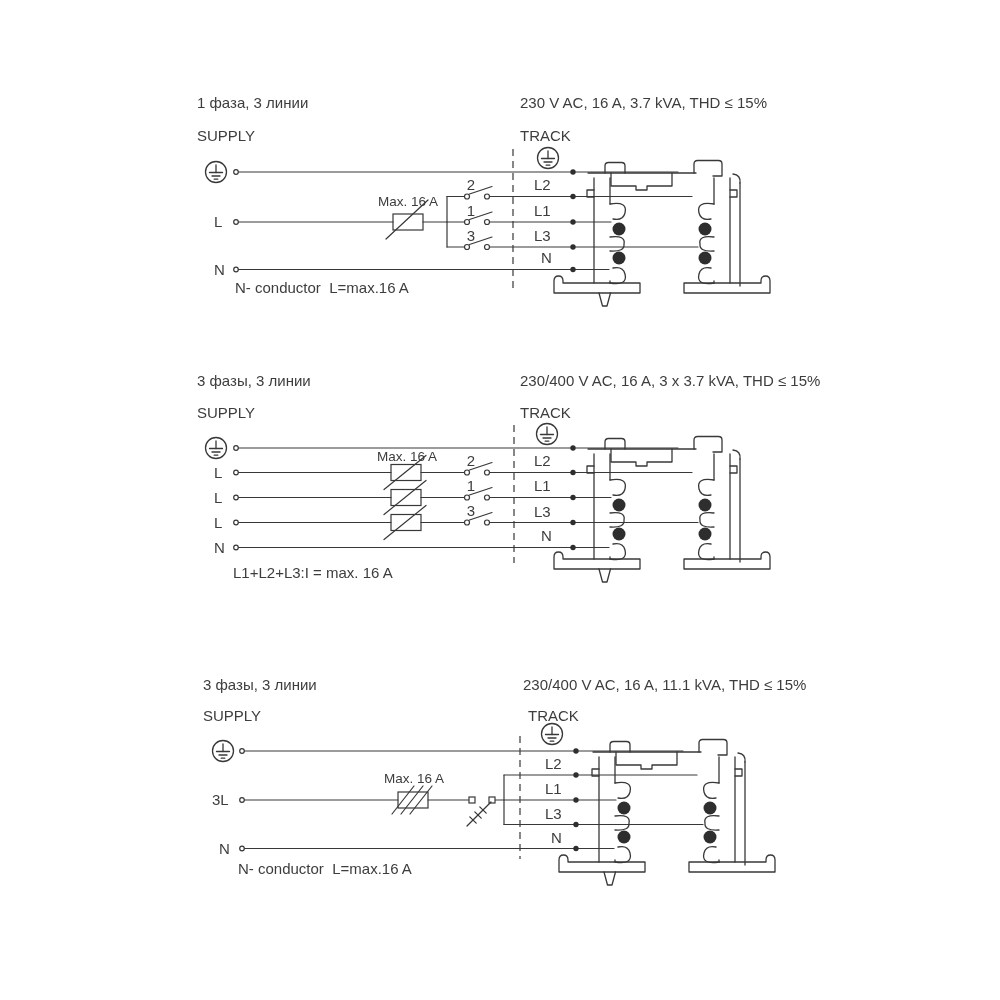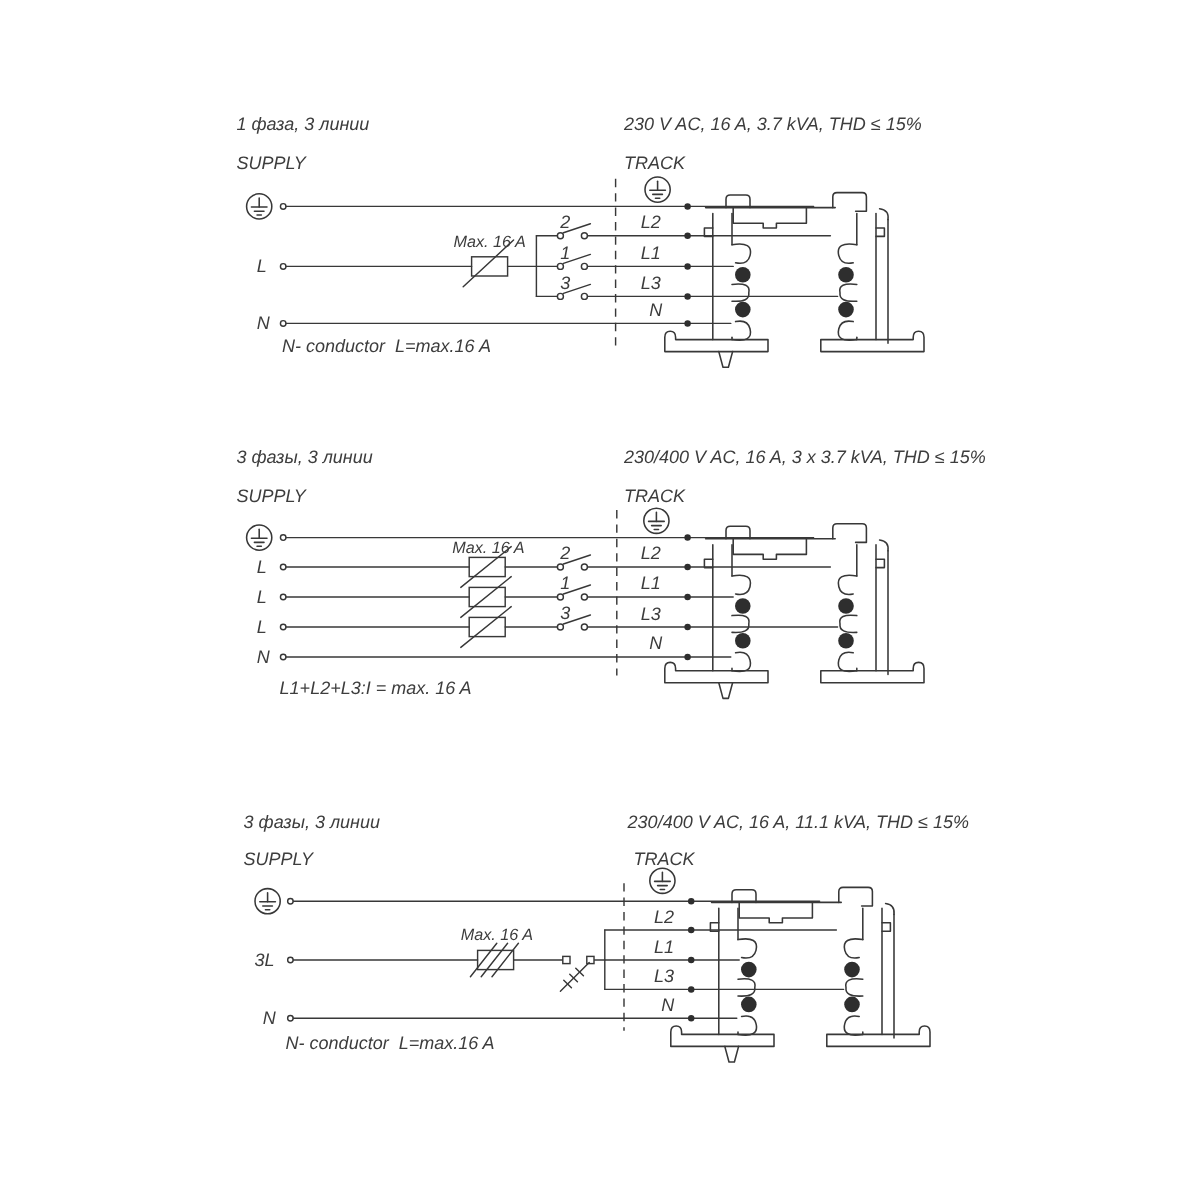--- a/index.html
+++ b/index.html
@@ -1,18 +1,18 @@
 <!DOCTYPE html>
 <html><head>
 <meta charset="utf-8">
 <style>
   html,body{margin:0;padding:0;background:#ffffff;}
   .canvas{
     position:relative;width:1000px;height:1000px;background:#ffffff;
-    font-family:"Liberation Sans", sans-serif;overflow:hidden;font-style:italic;
+    font-family:"Liberation Sans", sans-serif;overflow:hidden;
   }
   svg.diag{position:absolute;left:0;}
   svg text{
     font-family:"Liberation Sans", sans-serif;
     font-size:15px;fill:#3d3d3d;white-space:pre;
   }
   svg text.small{font-size:13.5px;}
   svg text.mid{text-anchor:middle;}
   .w{stroke:#383838;stroke-width:1.2;fill:none;stroke-linecap:round;}
   .dash{stroke:#383838;stroke-width:1.2;fill:none;stroke-dasharray:7 5;}

